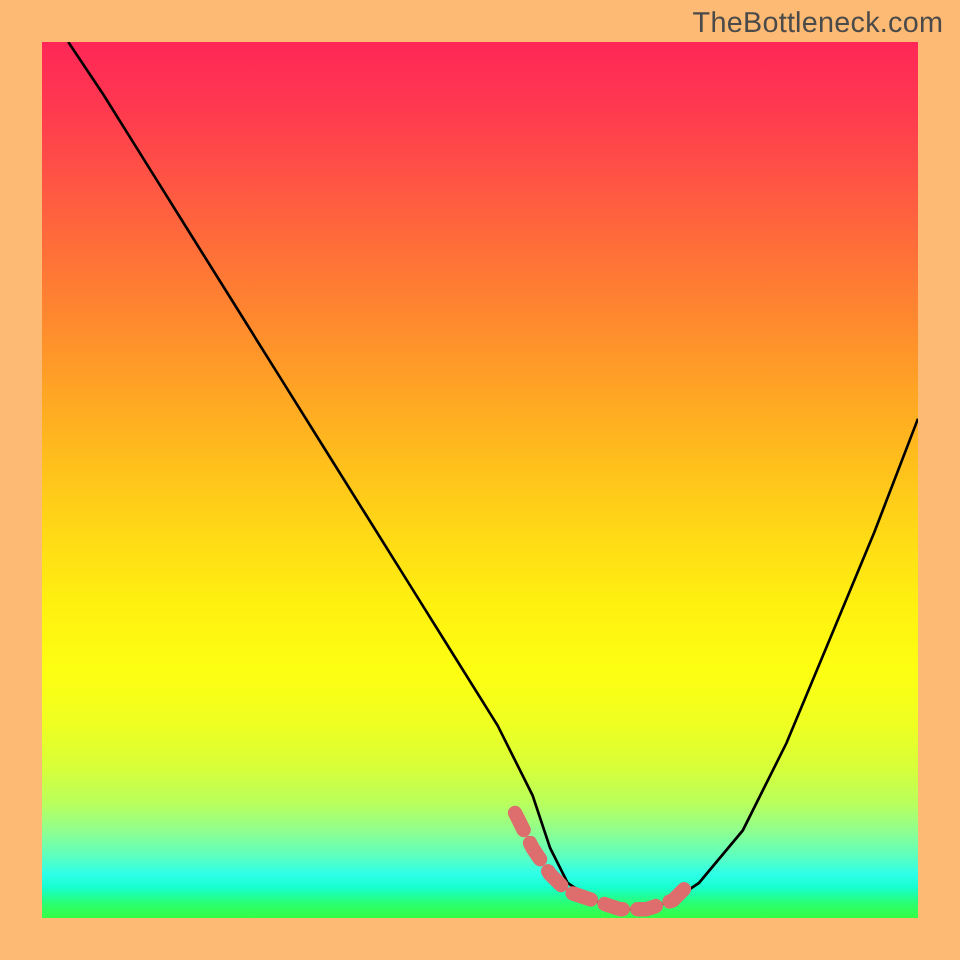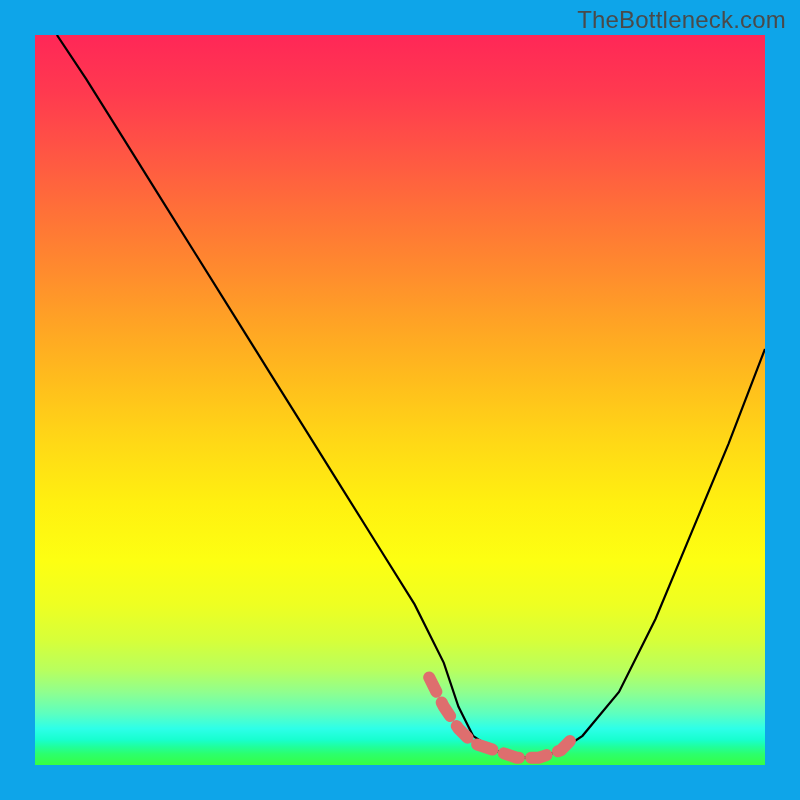--- a/index.html
+++ b/index.html
@@ -1,21 +1,21 @@
 <!DOCTYPE html>
 <html><head>
 <meta charset="utf-8">
 <style>
   * { margin: 0; padding: 0; box-sizing: border-box; }
   html, body { width: 800px; height: 800px; background: #000; overflow: hidden; }
   .chart-container {
     position: relative;
     width: 800px;
     height: 800px;
-    background: #0ea5e9;
+    background: #fdba74;
     padding-left: 33px;
   }
   .plot-area {
     position: absolute;
     left: 35px;
     top: 35px;
     width: 730px;
     height: 730px;
     background: linear-gradient(to bottom,
       #ff2757 0%,

